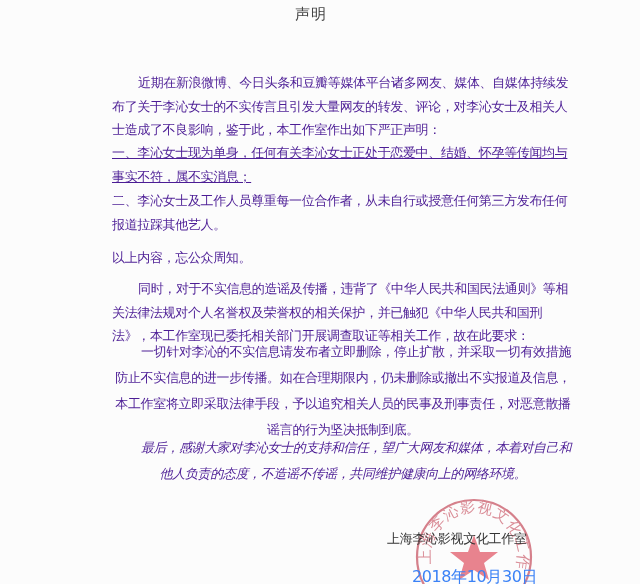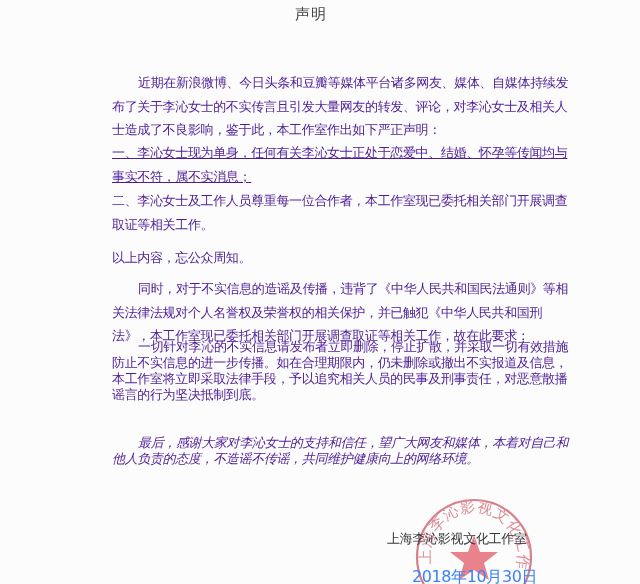--- a/index.html
+++ b/index.html
@@ -37,21 +37,21 @@
       width: 462px;
       font-size: 13px;
       line-height: 23.5px;
       letter-spacing: -0.35px;
       color: #4c1d95;
       margin: 16px;
       white-space: normal;
       word-break: break-all;
     }
     .indent { text-indent: 26px; }
-    .tight { line-height: 16px; }
+    .tight { line-height: 26px; text-align: center; }
     .signature {
       position: absolute;
       top: 530px;
       left: 387px;
       font-size: 13px;
       color: #333;
       z-index: 2;
       letter-spacing: -0.3px;
     }
     .date {
@@ -77,21 +77,21 @@
 <body>
 
 <div class="page">
 
   <div class="title">声明</div>
 
   <p class="para indent" style="top:55px;">近期在新浪微博、今日头条和豆瓣等媒体平台诸多网友、媒体、自媒体持续发布了关于李沁女士的不实传言且引发大量网友的转发、评论，对李沁女士及相关人士造成了不良影响，鉴于此，本工作室作出如下严正声明：</p>
 
   <p class="para" style="top:125px;text-decoration:underline;">一、李沁女士现为单身，任何有关李沁女士正处于恋爱中、结婚、怀孕等传闻均与事实不符，属不实消息；</p>
 
-  <p class="para" style="top:173px;">二、李沁女士及工作人员尊重每一位合作者，本工作室现已委托相关部门开展调查取证等相关工作。</p>
+  <p class="para" style="top:173px;">二、李沁女士及工作人员尊重每一位合作者，从未自行或授意任何第三方发布任何报道拉踩其他艺人。</p>
 
   <p class="para" style="top:230px;">以上内容，忘公众周知。</p>
 
   <p class="para indent" style="top:261px;">同时，对于不实信息的造谣及传播，违背了《中华人民共和国民法通则》等相关法律法规对个人名誉权及荣誉权的相关保护，并已触犯《中华人民共和国刑法》，本工作室现已委托相关部门开展调查取证等相关工作，故在此要求：</p>
 
   <p class="para indent tight" style="top:323px;">一切针对李沁的不实信息请发布者立即删除，停止扩散，并采取一切有效措施防止不实信息的进一步传播。如在合理期限内，仍未删除或撤出不实报道及信息，本工作室将立即采取法律手段，予以追究相关人员的民事及刑事责任，对恶意散播谣言的行为坚决抵制到底。</p>
 
   <p class="para indent tight" style="top:419px;font-style:italic;">最后，感谢大家对李沁女士的支持和信任，望广大网友和媒体，本着对自己和他人负责的态度，不造谣不传谣，共同维护健康向上的网络环境。</p>
 
   <svg class="stamp" viewBox="0 0 120 120">

